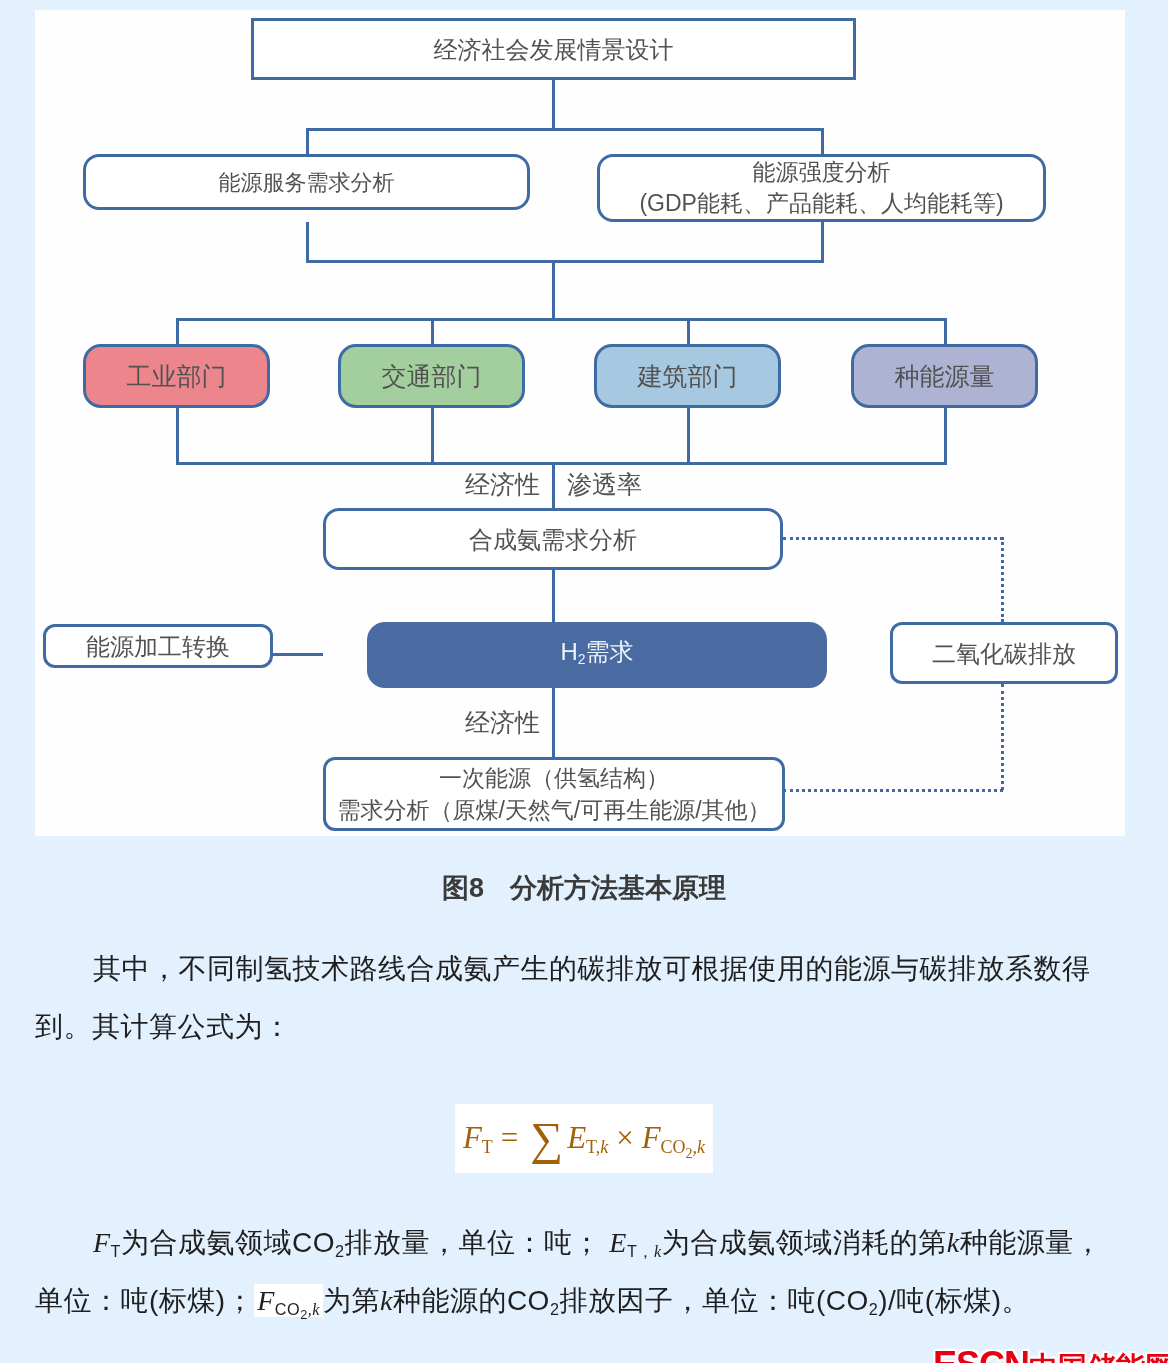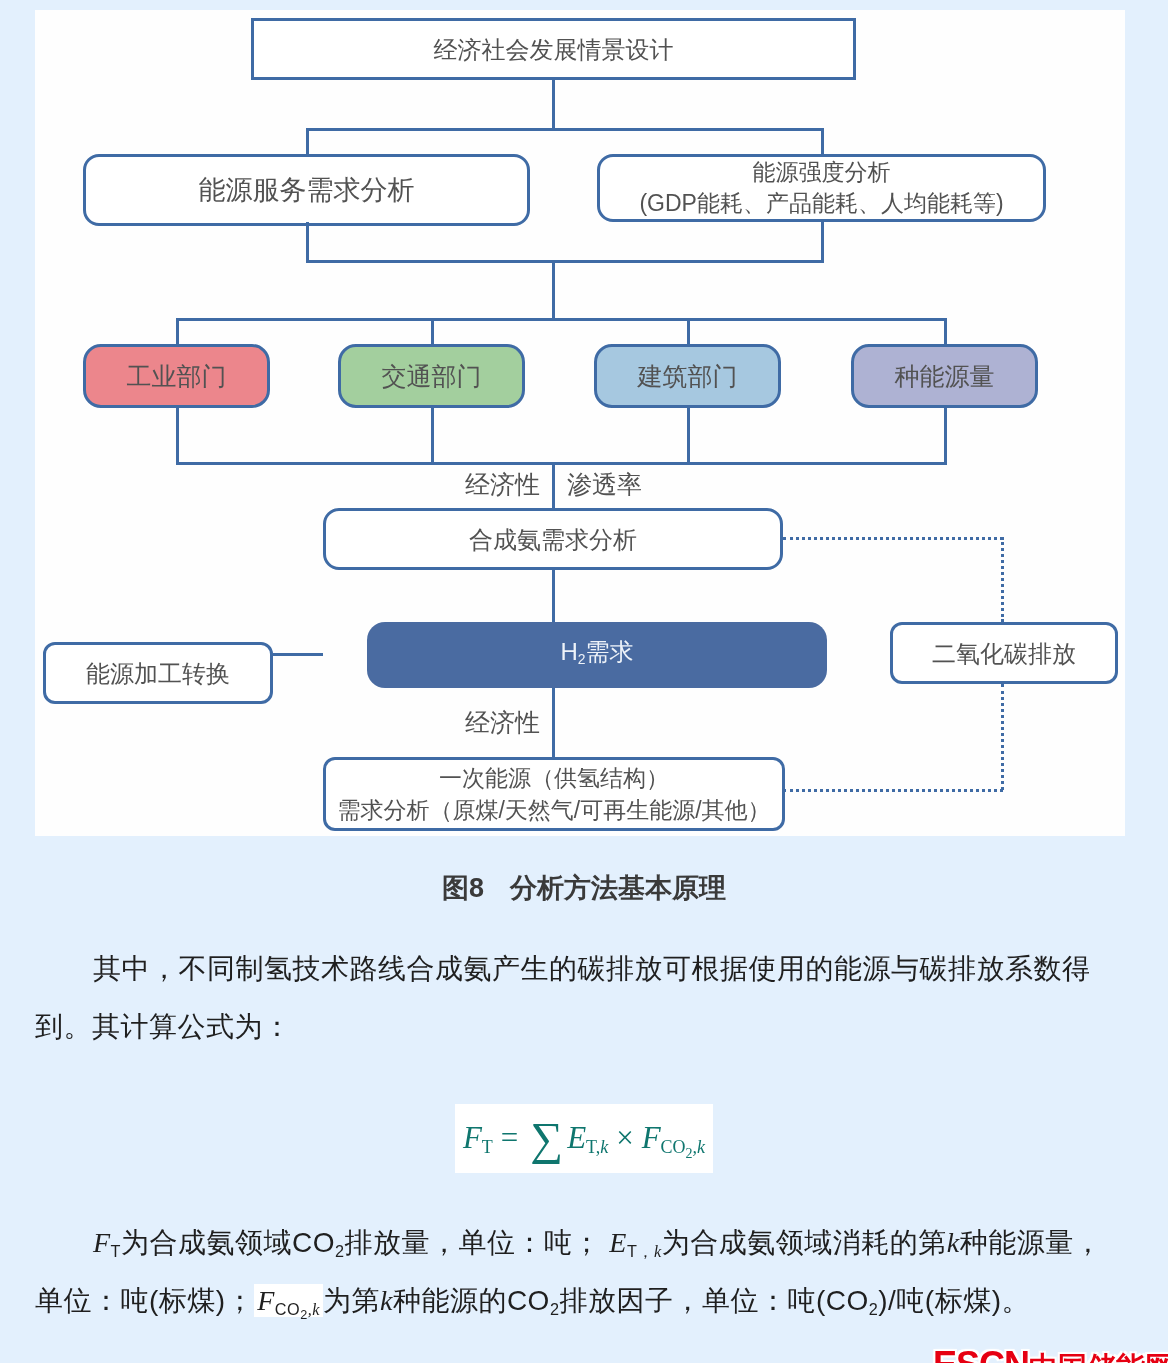--- a/index.html
+++ b/index.html
@@ -40,21 +40,21 @@
   .caption .gap { display:inline-block; width:26px; }
   .para { position:absolute; left:35px; width:1098px; font-size:28px; color:#1f1f1f;
           white-space:nowrap; letter-spacing:0.5px; }
   .indent { padding-left:58px; }
   .it { font-style:italic; font-family:"Liberation Serif", serif; }
   .sub { font-size:0.58em; vertical-align:-0.28em; }
   .sub .sub2 { font-size:0.78em; vertical-align:-0.35em; }
   .mathbg { background:#fff; padding:1px 3px; }
   .formula-wrap { position:absolute; top:1104px; left:0; width:1168px; text-align:center; }
   .formula-box { display:inline-block; background:#fff; padding:8px 8px;
-                 font-size:31px; color:#0f766e; font-family:"Liberation Serif", serif; }
+                 font-size:31px; color:#a16207; font-family:"Liberation Serif", serif; }
   .formula-box .sum { font-size:46px; font-style:normal; vertical-align:-6px; padding:0 4px; }
   .formula-box .op { padding:0 8px; font-style:normal; }
   .logo { position:absolute; left:933px; top:1308px; display:flex; align-items:baseline;
           color:var(--logo-red,#e60012); white-space:nowrap;
           text-shadow:-2px -2px 0 #fff, 2px -2px 0 #fff, -2px 2px 0 #fff, 2px 2px 0 #fff, 0 0 5px #fff; }
   .logo .escn { font-size:36px; font-weight:bold; letter-spacing:-1px;margin-top:36px; }
   .logo .cn   { font-size:29px; font-weight:bold; }
 </style>
 </head>
 <body>
@@ -63,21 +63,21 @@
 
   <div class="node" style="left:216px;top:8px;width:605px;height:62px;border-width:3px;">
     <span>经济社会发展情景设计</span>
   </div>
 
   <div class="vline" style="left:517px;top:70px;height:48px;"></div>
   <div class="hline" style="left:271px;top:118px;width:518px;"></div>
   <div class="vline" style="left:271px;top:118px;height:26px;"></div>
   <div class="vline" style="left:786px;top:118px;height:26px;"></div>
 
-  <div class="node r16" style="left:48px;top:144px;width:447px;height:72px;font-size:27px;line-height:31px;">
+  <div class="node r16" style="left:48px;top:144px;width:447px;height:56px;font-size:22px;line-height:31px;">
     <span>能源服务需求分析</span>
   </div>
   <div class="node r16" style="left:562px;top:144px;width:449px;height:68px;font-size:23px;line-height:31px;">
     <span>能源强度分析</span>
     <span>(GDP能耗、产品能耗、人均能耗等)</span>
   </div>
 
   <div class="vline" style="left:271px;top:212px;height:38px;"></div>
   <div class="vline" style="left:786px;top:212px;height:38px;"></div>
   <div class="hline" style="left:271px;top:250px;width:518px;"></div>
@@ -113,21 +113,21 @@
 
   <div class="node r16" style="left:288px;top:498px;width:460px;height:62px;">
     <span>合成氨需求分析</span>
   </div>
 
   <div class="dot-h" style="left:748px;top:527px;width:220px;"></div>
   <div class="dot-v" style="left:966px;top:527px;height:85px;"></div>
 
   <div class="vline" style="left:517px;top:560px;height:52px;"></div>
 
-  <div class="node r12" style="left:8px;top:614px;width:230px;height:62px;margin-top:18px;">
+  <div class="node r12" style="left:8px;top:614px;width:230px;height:44px;">
     <span>能源加工转换</span>
   </div>
   <div class="hline" style="left:238px;top:643px;width:50px;"></div>
 
   <div class="node h2box" style="left:288px;top:612px;width:460px;height:66px;border:none;margin-left:44px;">
     <span><span>H</span><span class="sub">2</span><span>需求</span></span>
   </div>
 
   <div class="node r12" style="left:855px;top:612px;width:228px;height:62px;">
     <span>二氧化碳排放</span>

